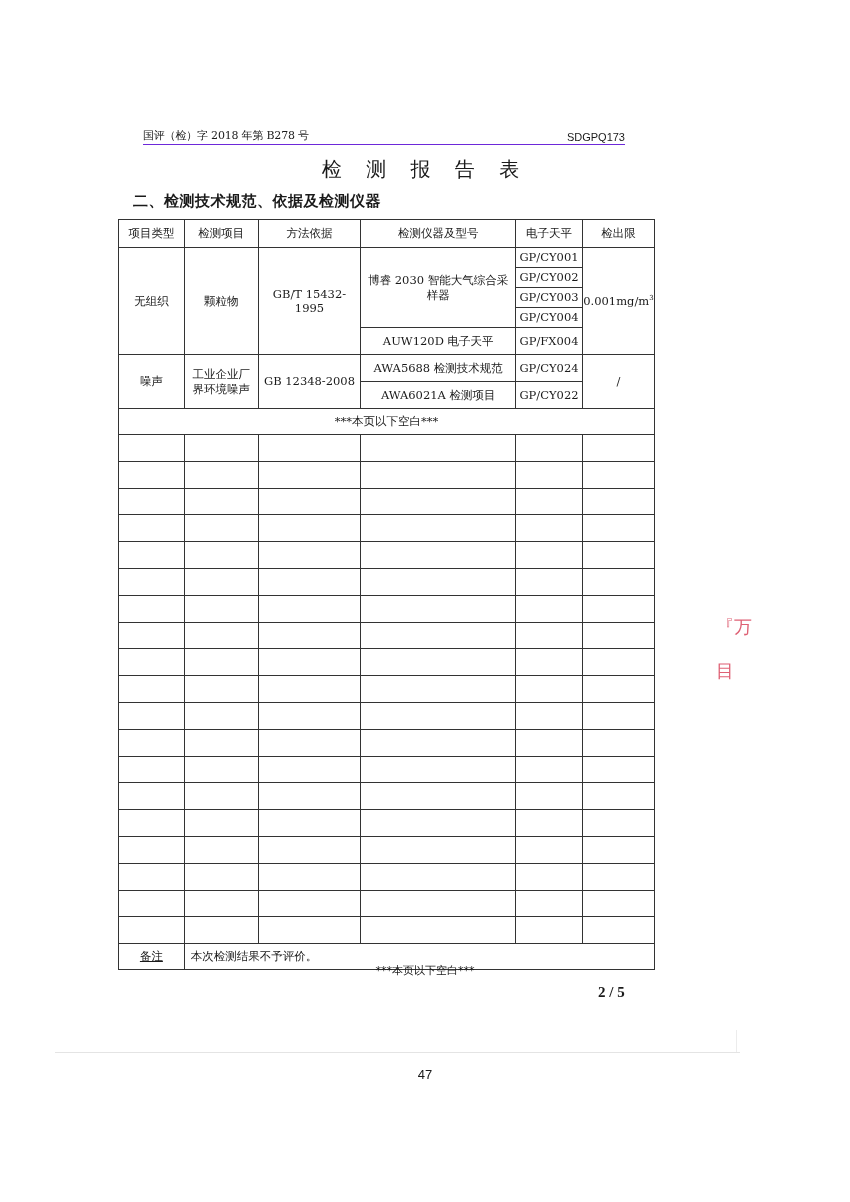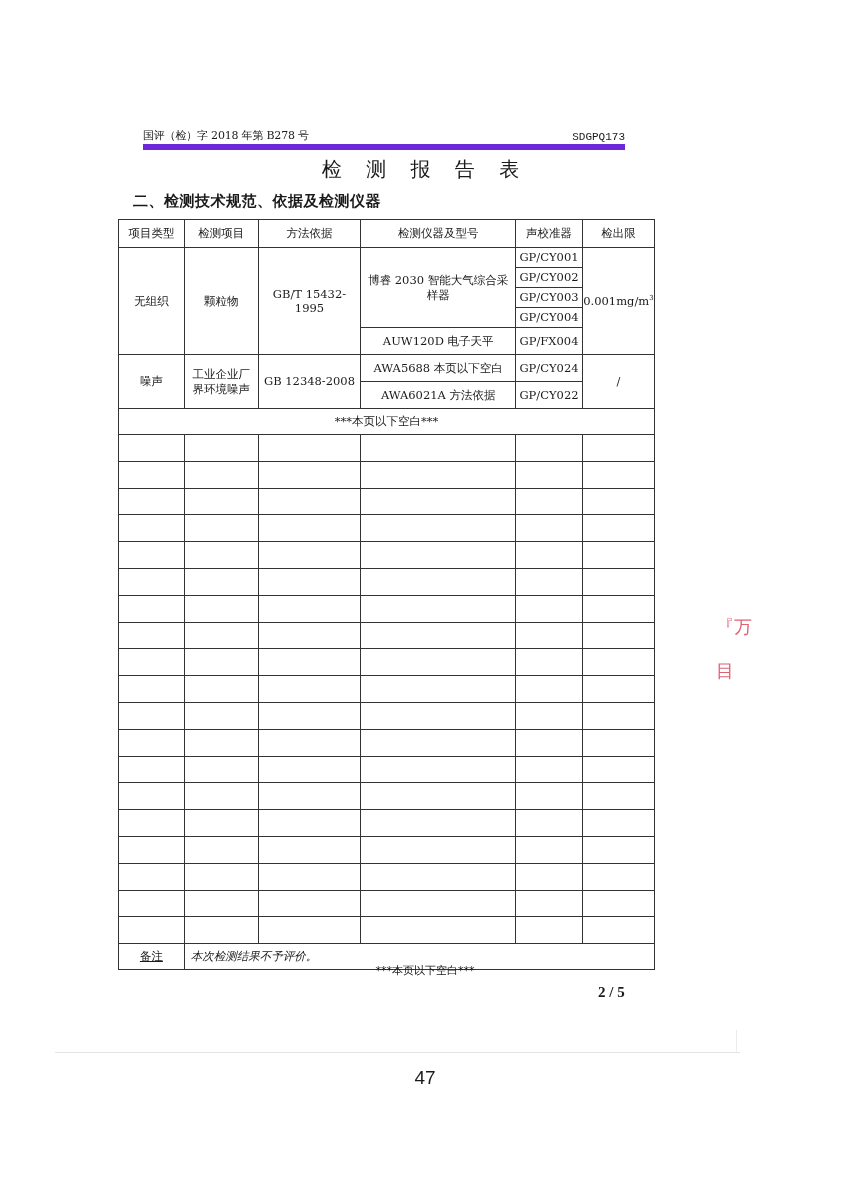--- a/index.html
+++ b/index.html
@@ -3,40 +3,40 @@
 <meta charset="utf-8">
 <style>
   html, body { margin:0; padding:0; background:#ffffff; }
   body { width:850px; height:1202px; position:relative; overflow:hidden;
          font-family:"DejaVu Serif","Liberation Serif",serif; color:#1a1a1a; }
   .scan-edge { position:absolute; left:55px; top:1052px; width:685px; height:0;
                border-top:1px solid #e4e4e4; }
   .scan-right { position:absolute; left:736px; top:1030px; width:0; height:22px;
                 border-left:1px solid #ececec; }
   .header-line { position:absolute; left:143px; top:130px; width:482px; height:14px;
-                 border-bottom:6px solid #6d28d9; font-size:11px; }
+                 border-bottom:1px solid #6d28d9; font-size:11px; }
   .header-left { position:absolute; left:0; bottom:1px; font-size:11px; letter-spacing:-0.2px; }
-  .header-right { position:absolute; right:0; bottom:1px; font-size:11px; font-family:Liberation Mono, monospace; }
+  .header-right { position:absolute; right:0; bottom:1px; font-size:11px; font-family:Liberation Sans, sans-serif; }
   .title { position:absolute; left:0; width:850px; top:156px; text-align:center;
            font-size:20px; letter-spacing:9px; }
   .section { position:absolute; left:133px; top:192px; font-size:15px; font-weight:bold;
              font-family:"DejaVu Sans",sans-serif; letter-spacing:0.5px; }
   table.main { position:absolute; left:118px; top:219px; width:537px;
                border-collapse:collapse; font-size:11.5px; }
   table.main td { border:1px solid #333; text-align:center; vertical-align:middle;
                   padding:0; line-height:1.25; }
   .hdr td { height:27px;margin-left:40px; }
   .r19 td.sub { height:19px; }
   .blank-row td { height:25.8px; }
   td.note-label { height:25px;text-decoration:underline; }
-  td.note-text { text-align:left !important; padding-left:6px !important;font-style:italic; }
+  td.note-text { text-align:left !important; padding-left:6px !important; }
   .footer-blank { position:absolute; left:0; width:850px; top:963px; text-align:center; font-size:11px; }
   .page-num { position:absolute; left:598px; top:984px; font-size:15px; font-weight:bold; font-family:"Liberation Serif",serif; }
   .book-page { position:absolute; left:0; width:850px; top:1067px; text-align:center;
-               font-size:19px; font-family:"Liberation Sans",sans-serif; }
+               font-size:13px; font-family:"Liberation Sans",sans-serif; }
   .stamp { position:absolute; left:716px; top:612px; color:#d63a52; font-size:18px;
            line-height:30px; opacity:0.8; font-family:"DejaVu Sans",sans-serif; }
   .stamp span { display:block; }
   sup { font-size:7px; }
 </style>
 </head>
 <body>
 
 <div class="scan-edge"></div>
 <div class="scan-right"></div>
@@ -57,21 +57,21 @@
     <col style="width:155px">
       <col style="width:67px">
       <col style="width:72px">
   </colgroup>
   <tbody>
       <tr class="hdr">
     <td>项目类型</td>
     <td>检测项目</td>
     <td>方法依据</td>
     <td>检测仪器及型号</td>
-    <td>声校准器</td>
+    <td>电子天平</td>
     <td>检出限</td>
   </tr>
   <tr class="r19">
     <td rowspan="5">无组织</td>
     <td rowspan="5">颗粒物</td>
     <td rowspan="5">GB/T 15432-1995</td>
     <td rowspan="4" style="padding:0 6px">博睿 2030 智能大气综合采样器</td>
     <td class="sub">GP/CY001</td>
     <td rowspan="5"><span>0.001mg/m</span><sup>3</sup></td>
   </tr>
@@ -85,26 +85,26 @@
     <td class="sub">GP/CY004</td>
   </tr>
   <tr>
     <td style="height:26px">AUW120D 电子天平</td>
     <td>GP/FX004</td>
   </tr>
   <tr>
     <td rowspan="2">噪声</td>
     <td rowspan="2" style="padding:4px 4px">工业企业厂界环境噪声</td>
     <td rowspan="2">GB 12348-2008</td>
-    <td style="height:26px">AWA5688 本页以下空白</td>
+    <td style="height:26px">AWA5688 检测技术规范</td>
     <td>GP/CY024</td>
     <td rowspan="2">/</td>
   </tr>
   <tr>
-    <td style="height:26px">AWA6021A 方法依据</td>
+    <td style="height:26px">AWA6021A 检测项目</td>
     <td>GP/CY022</td>
   </tr>
   <tr>
     <td colspan="6" style="height:25px">***本页以下空白***</td>
   </tr>
   </tbody>
     <tbody id="blank-rows">
       <tr class="blank-row">
         <td></td>
         <td></td>

